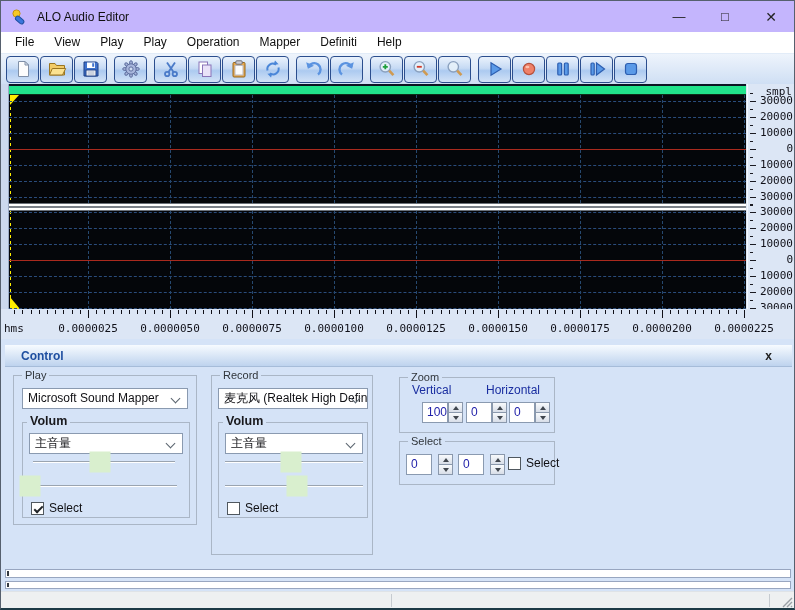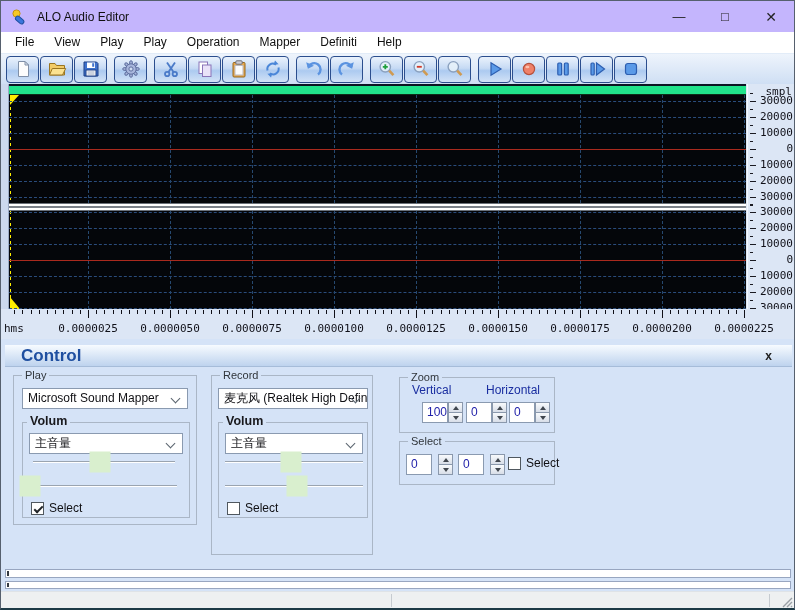--- a/index.html
+++ b/index.html
@@ -58,21 +58,21 @@
   .label-row { position:absolute; left:0; top:237px; width:795px; height:16px; background:#dce6f5;
                font-family:"DejaVu Sans Mono", monospace; font-size:11px; color:#101018; }
   .hms { position:absolute; left:3px; top:1px; }
   .t-label { position:absolute; top:1px; transform:translateX(-50%); white-space:nowrap; }
 
   
   .lower { position:relative; height:252px; background:#d5e3f7; }
   .ctl-header { position:absolute; left:4px; top:6px; width:787px; height:22px;
                 background:linear-gradient(#f7fbff,#bed3ee); border-bottom:1px solid #a6bcd9;
                 display:flex; align-items:center; }
-  .ctl-title { margin-left:16px; font-size:17px; font-weight:bold; color:#1f4fa0; }
+  .ctl-title { margin-left:16px; font-size:12px; font-weight:bold; color:#1f4fa0; }
   .ctl-close { margin-left:auto; margin-right:20px; font-size:12px; font-weight:bold; color:#202020; }
 
   .groupbox { position:absolute; border:1px solid #aab6c6; background:#d5e3f7; }
   .legend { position:absolute; top:-8px; left:8px; background:#d5e3f7; padding:0 3px; font-size:11px; color:#30353a; line-height:14px; }
   .legend.bold { font-weight:bold; font-size:12.5px; top:-9px; left:4px; color:#18181c; }
 
   .combo { position:absolute; height:21px; background:#fff; border:1px solid #8a9ab0; font-size:12px; color:#101014;
            line-height:19px; padding-left:5px; overflow:hidden; white-space:nowrap; }
   .combo::after { content:""; position:absolute; right:8px; top:6px; width:6px; height:6px;
                   border-right:1.6px solid #5a646e; border-bottom:1.6px solid #5a646e; transform:rotate(45deg); }

